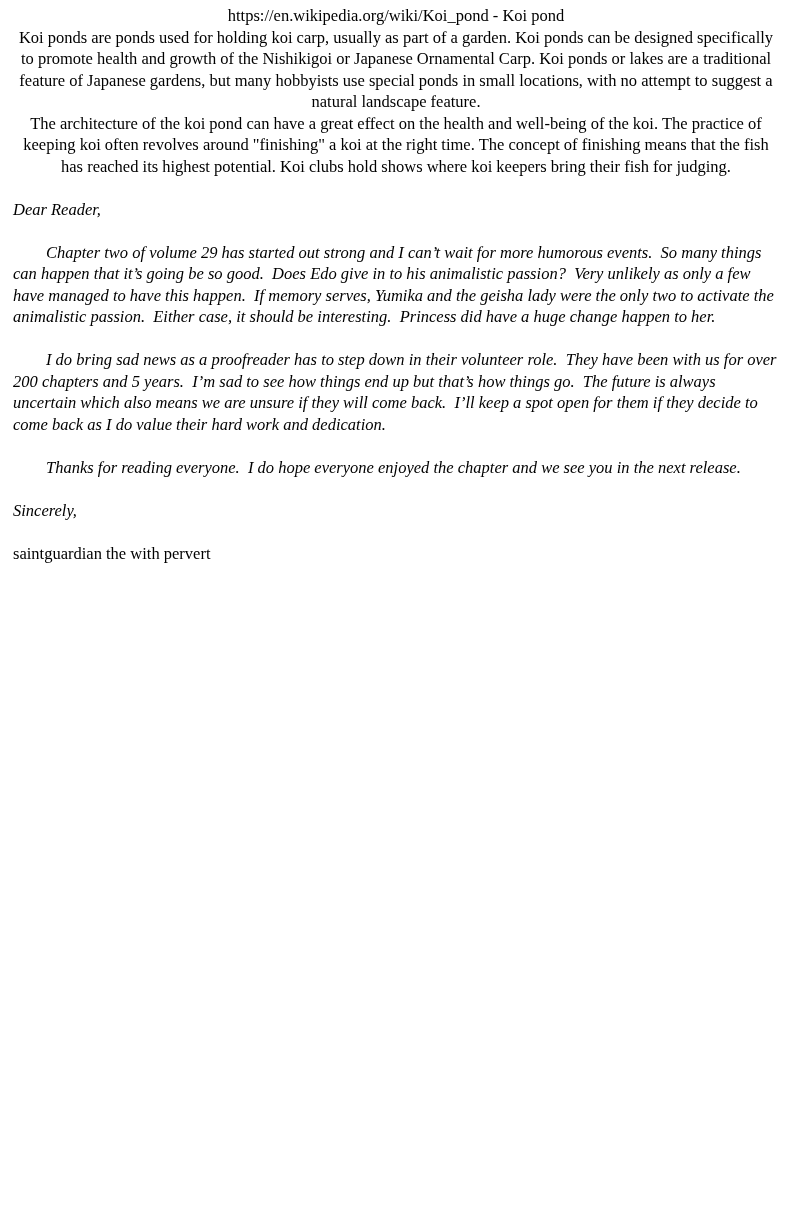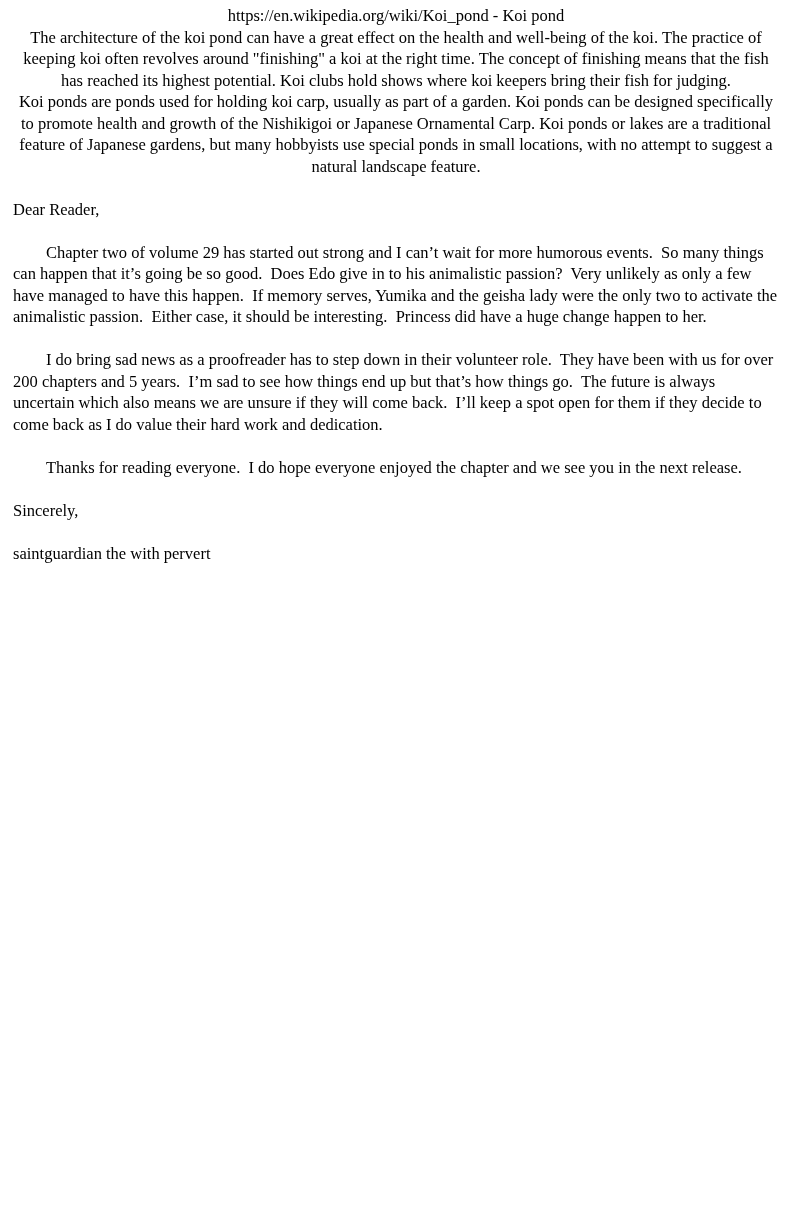--- a/index.html
+++ b/index.html
@@ -25,37 +25,38 @@
   .header-block {
     text-align: center;
   }
   .header-block .hline,
   .header-block .hpara {
     margin: 0;
   }
   .letter p {
     margin: 21.5px 0 0 0;
     white-space: pre-wrap;
+    font-style: italic;
   }
   .signature {
     margin-top: 21.5px;
   }
   .signature div {
     white-space: pre-wrap;
   }
 </style>
 </head>
 <body>
 
 <div class="doc">
 
   <div class="header-block">
     <div class="hline">https://en.wikipedia.org/wiki/Koi_pond - Koi pond</div>
+    <div class="hpara">Koi ponds are ponds used for holding koi carp, usually as part of a garden. Koi ponds can be designed specifically to promote health and growth of the Nishikigoi or Japanese Ornamental Carp. Koi ponds or lakes are a traditional feature of Japanese gardens, but many hobbyists use special ponds in small locations, with no attempt to suggest a natural landscape feature.</div>
     <div class="hpara">The architecture of the koi pond can have a great effect on the health and well-being of the koi. The practice of keeping koi often revolves around "finishing" a koi at the right time. The concept of finishing means that the fish has reached its highest potential. Koi clubs hold shows where koi keepers bring their fish for judging.</div>
-    <div class="hpara">Koi ponds are ponds used for holding koi carp, usually as part of a garden. Koi ponds can be designed specifically to promote health and growth of the Nishikigoi or Japanese Ornamental Carp. Koi ponds or lakes are a traditional feature of Japanese gardens, but many hobbyists use special ponds in small locations, with no attempt to suggest a natural landscape feature.</div>
   </div>
 
   <div class="letter">
     <p>Dear Reader,</p>
     <p>        Chapter two of volume 29 has started out strong and I can’t wait for more humorous events.  So many things can happen that it’s going be so good.  Does Edo give in to his animalistic passion?  Very unlikely as only a few have managed to have this happen.  If memory serves, Yumika and the geisha lady were the only two to activate the animalistic passion.  Either case, it should be interesting.  Princess did have a huge change happen to her.</p>
     <p>        I do bring sad news as a proofreader has to step down in their volunteer role.  They have been with us for over 200 chapters and 5 years.  I’m sad to see how things end up but that’s how things go.  The future is always uncertain which also means we are unsure if they will come back.  I’ll keep a spot open for them if they decide to come back as I do value their hard work and dedication.</p>
     <p>        Thanks for reading everyone.  I do hope everyone enjoyed the chapter and we see you in the next release.</p>
     <p>Sincerely,</p>
 
     <div class="signature">

